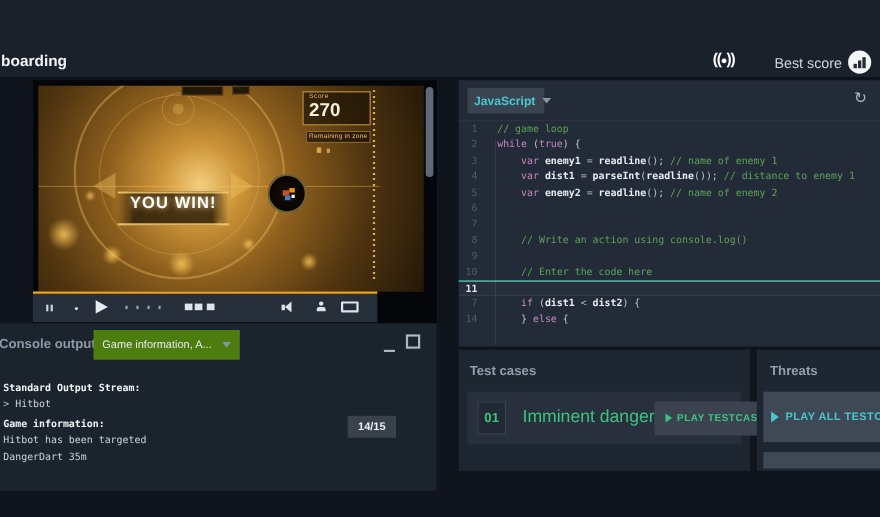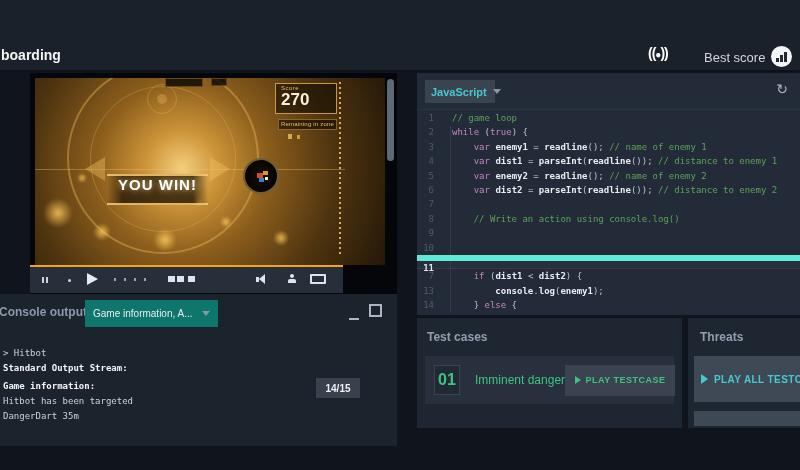--- a/index.html
+++ b/index.html
@@ -90,21 +90,21 @@
   .vol-box { position:absolute; left:226px; top:12px; width:3px; height:5px; background:#dfe4ec; }
   .vol-tri { position:absolute; left:229px; top:9px; width:0; height:0; border-right:6px solid #dfe4ec;
              border-top:5px solid transparent; border-bottom:5px solid transparent; }
   .p-head { position:absolute; left:260px; top:9px; width:4px; height:4px; border-radius:50%; background:#dfe4ec; }
   .p-body { position:absolute; left:258px; top:14px; width:8px; height:4px; border-radius:2px 2px 0 0; background:#dfe4ec; }
   .pb-full { position:absolute; left:280px; top:9px; width:16px; height:10px; border:2px solid #dfe4ec; border-radius:1px; }
 
   
   #console-panel { position:absolute; left:0; top:294px; width:397px; height:152px; background:#1b232d; }
   #console-title { position:absolute; left:-1px; top:11px; font-size:12px; font-weight:700; color:#8e98a8; }
-  #console-filter { position:absolute; left:85px; top:6px; width:133px; height:27px; background:#0f766e;
+  #console-filter { position:absolute; left:85px; top:6px; width:133px; height:27px; background:#4d7c0f;
                     display:flex; align-items:center; padding:0 8px; cursor:pointer; }
   #console-filter .flt-text { font-size:10px; color:#e8ebef; white-space:nowrap; overflow:hidden; flex:1; }
   .chevron-down { width:0; height:0; border-left:4px solid transparent; border-right:4px solid transparent;
                   border-top:5px solid #8b95a3; margin-left:6px; }
   #min-icon { position:absolute; left:349px; top:24px; width:10px; height:2px; background:#aeb6c2; }
   #max-icon { position:absolute; left:369px; top:10px; width:13px; height:13px; border:2px solid #aeb6c2; }
   #console-lines { position:absolute; left:3px; top:52px; font-family:"DejaVu Sans Mono", monospace;
                    font-size:9px; line-height:15px; color:#ccd2da; }
   .console-line.bold { font-weight:700; color:#f2f4f7; }
   .console-line.gap { margin-top:3px; }
@@ -117,35 +117,35 @@
   #code-header { position:absolute; left:0; top:0; width:100%; height:37px; border-bottom:1px solid #2a3340; }
   #lang-select { position:absolute; left:8px; top:7px; width:70px; height:23px; background:#3a4350;
                  display:flex; align-items:center; padding:0 6px; cursor:pointer; }
   #lang-select .lang-text { font-size:11px; font-weight:700; color:#46c8d2; flex:1; }
   #refresh-icon { position:absolute; right:12px; top:8px; font-size:14px; color:#aeb6c2; cursor:pointer; }
   #code-lines { position:absolute; left:0; top:38px; width:100%; font-family:"DejaVu Sans Mono", monospace;
                 font-size:9px; }
   .code-line { display:flex; height:14.4px; line-height:14.4px; }
   .code-line .line-num { flex:none; width:15px; margin-left:2px; text-align:right; color:#4f5a6b; }
   .code-line .line-code { padding-left:18px; white-space:pre; color:#bac3d2; }
-  .code-line.active { background:rgba(255,255,255,0.025); border-top:6px solid #5eead4;
+  .code-line.active { background:rgba(255,255,255,0.025); border-top:1px solid #5eead4;
                       border-bottom:1px solid #333d4d;justify-content:space-between; }
   .code-line.active .line-num { color:#dfe5ee; font-weight:700; }
   .indent-guide { position:absolute; left:33px; top:53px; width:1px; height:187px; background:#303a49; }
   .tok-c { color:#5ba357; } .tok-k { color:#c586c0;margin-top:11px; }
   .tok-i { color:#e9edf4; font-weight:700; } .tok-p { color:#bac3d2; }
 
   
   #test-panel { position:absolute; left:417px; top:318px; width:265px; height:110px; background:#1e2631; }
   #test-title { position:absolute; left:10px; top:12px; font-size:12px; font-weight:700; color:#949eae; }
   .test-row { position:absolute; left:8px; top:38px; width:249px; height:48px; background:#27303c;
               display:flex; align-items:center; }
   .test-num { flex:none; width:26px; height:30px; margin-left:9px; background:#212a34; border:1px solid #3a4450;
-              color:#3ec47e; font-size:16px; font-weight:700; display:flex; align-items:center; justify-content:center; }
-  .test-name { flex:1; margin-left:15px; font-size:12px; color:#3ec47e; white-space:nowrap; }
+              color:#3ec47e; font-size:12px; font-weight:700; display:flex; align-items:center; justify-content:center; }
+  .test-name { flex:1; margin-left:15px; font-size:16px; color:#3ec47e; white-space:nowrap; }
   .play-btn { flex:none; width:110px; height:31px; margin-right:7px; background:#3a434f; border:none;
               color:#3ec47e; font-size:9px; font-weight:700; letter-spacing:0.5px; cursor:pointer;
               display:flex; align-items:center; justify-content:center; font-family:"Liberation Sans", sans-serif; }
   .tri-green { width:0; height:0; border-left:6px solid #3ec47e; border-top:4px solid transparent;
                border-bottom:4px solid transparent; margin-right:5px; }
   #actions-panel { position:absolute; left:688px; top:318px; width:112px; height:110px; background:#1e2631; }
   #actions-title { position:absolute; left:12px; top:12px; font-size:12px; font-weight:700; color:#949eae; }
   .play-all-btn { position:absolute; left:6px; top:38px; width:140px; height:46px; background:#3f4855; border:none;
                   color:#46c8d2; font-size:10px; font-weight:700; letter-spacing:0.4px; cursor:pointer;
                   display:flex; align-items:center; white-space:nowrap; padding-left:7px;
@@ -226,22 +226,22 @@
 
   <section id="console-panel">
     <div id="console-title">Console output</div>
     <div id="console-filter">
       <span class="flt-text">Game information, A...</span>
       <span class="chevron-down"></span>
     </div>
     <div id="min-icon"></div>
     <div id="max-icon"></div>
     <div id="console-lines">
+        <div class="console-line bold">Standard Output Stream:</div>
         <div class="console-line">&gt; Hitbot</div>
-        <div class="console-line bold">Standard Output Stream:</div>
         <div class="console-line bold gap">Game information:</div>
         <div class="console-line">Hitbot has been targeted</div>
         <div class="console-line">DangerDart 35m</div>
       </div>
     <div id="frame-badge">14/15</div>
   </section>
 
   <section id="code-panel">
     <div id="code-header">
       <div id="lang-select">
@@ -267,48 +267,44 @@
         <div class="code-line">
           <span class="line-num">4</span>
           <span class="line-code"><span class="tok-p">    </span><span class="tok-k">var</span><span class="tok-p"> </span><span class="tok-i">dist1</span><span class="tok-p"> = </span><span class="tok-i">parseInt</span><span class="tok-p">(</span><span class="tok-i">readline</span><span class="tok-p">()); </span><span class="tok-c">// distance to enemy 1</span></span>
         </div>
         <div class="code-line">
           <span class="line-num">5</span>
           <span class="line-code"><span class="tok-p">    </span><span class="tok-k">var</span><span class="tok-p"> </span><span class="tok-i">enemy2</span><span class="tok-p"> = </span><span class="tok-i">readline</span><span class="tok-p">(); </span><span class="tok-c">// name of enemy 2</span></span>
         </div>
         <div class="code-line">
           <span class="line-num">6</span>
-          <span class="line-code"><span class="tok-p">    </span><span class="tok-k">var</span><span class="tok-p"> </span><span class="tok-i">dist2</span><span class="tok-p"> = </span><span class="tok-i">parseInt</span><span class="tok-p">(</span><span class="tok-i">readline</span><span class="tok-p">()); </span><span class="tok-c">// distance to enemy 2</span></span>
         </div>
         <div class="code-line">
           <span class="line-num">7</span>
           <span class="line-code"></span>
         </div>
         <div class="code-line">
           <span class="line-num">8</span>
           <span class="line-code"><span class="tok-p">    </span><span class="tok-c">// Write an action using console.log()</span></span>
         </div>
         <div class="code-line">
           <span class="line-num">9</span>
           <span class="line-code"></span>
         </div>
         <div class="code-line">
           <span class="line-num">10</span>
+          <span class="line-code"><span class="tok-p">    </span><span class="tok-c">// Enter the code here</span></span>
         </div>
         <div class="code-line active">
           <span class="line-num">11</span>
           <span class="line-code"></span>
         </div>
         <div class="code-line">
           <span class="line-num">7</span>
           <span class="line-code"><span class="tok-p">    </span><span class="tok-k">if</span><span class="tok-p"> (</span><span class="tok-i">dist1</span><span class="tok-p"> &lt; </span><span class="tok-i">dist2</span><span class="tok-p">) {</span></span>
-        </div>
-        <div class="code-line">
-          <span class="line-num">13</span>
-          <span class="line-code"><span class="tok-p">        </span><span class="tok-i">console</span><span class="tok-p">.</span><span class="tok-i">log</span><span class="tok-p">(</span><span class="tok-i">enemy1</span><span class="tok-p">);</span></span>
         </div>
         <div class="code-line">
           <span class="line-num">14</span>
           <span class="line-code"><span class="tok-p">    } </span><span class="tok-k">else</span><span class="tok-p"> {</span></span>
         </div>
       </div>
   </section>
 
   <section id="test-panel">
     <div id="test-title">Test cases</div>

